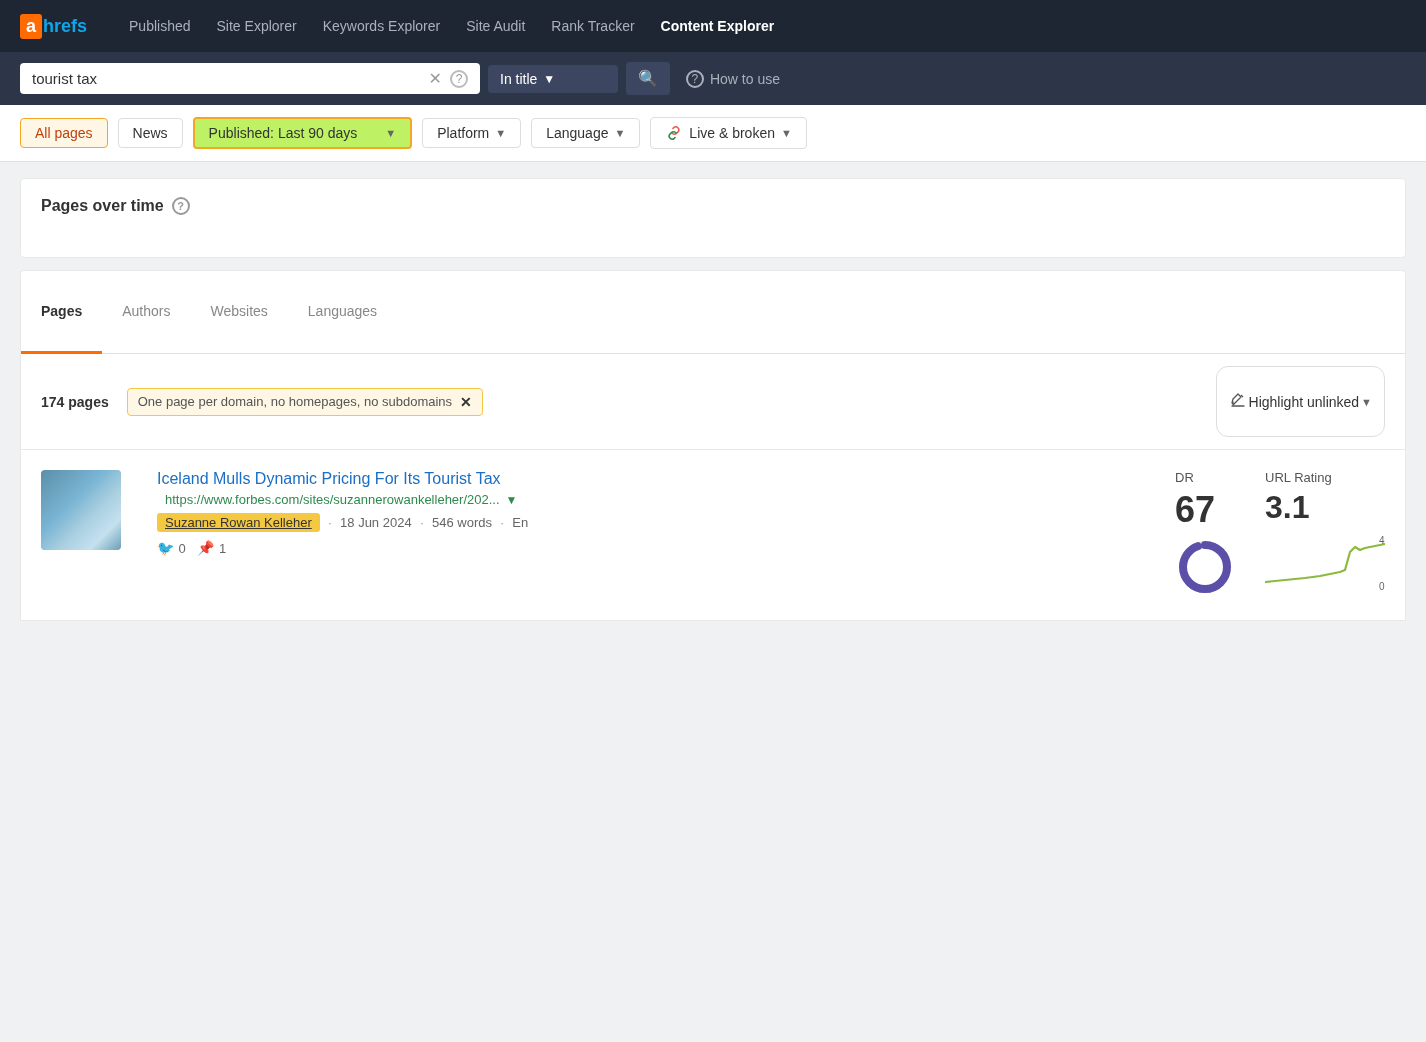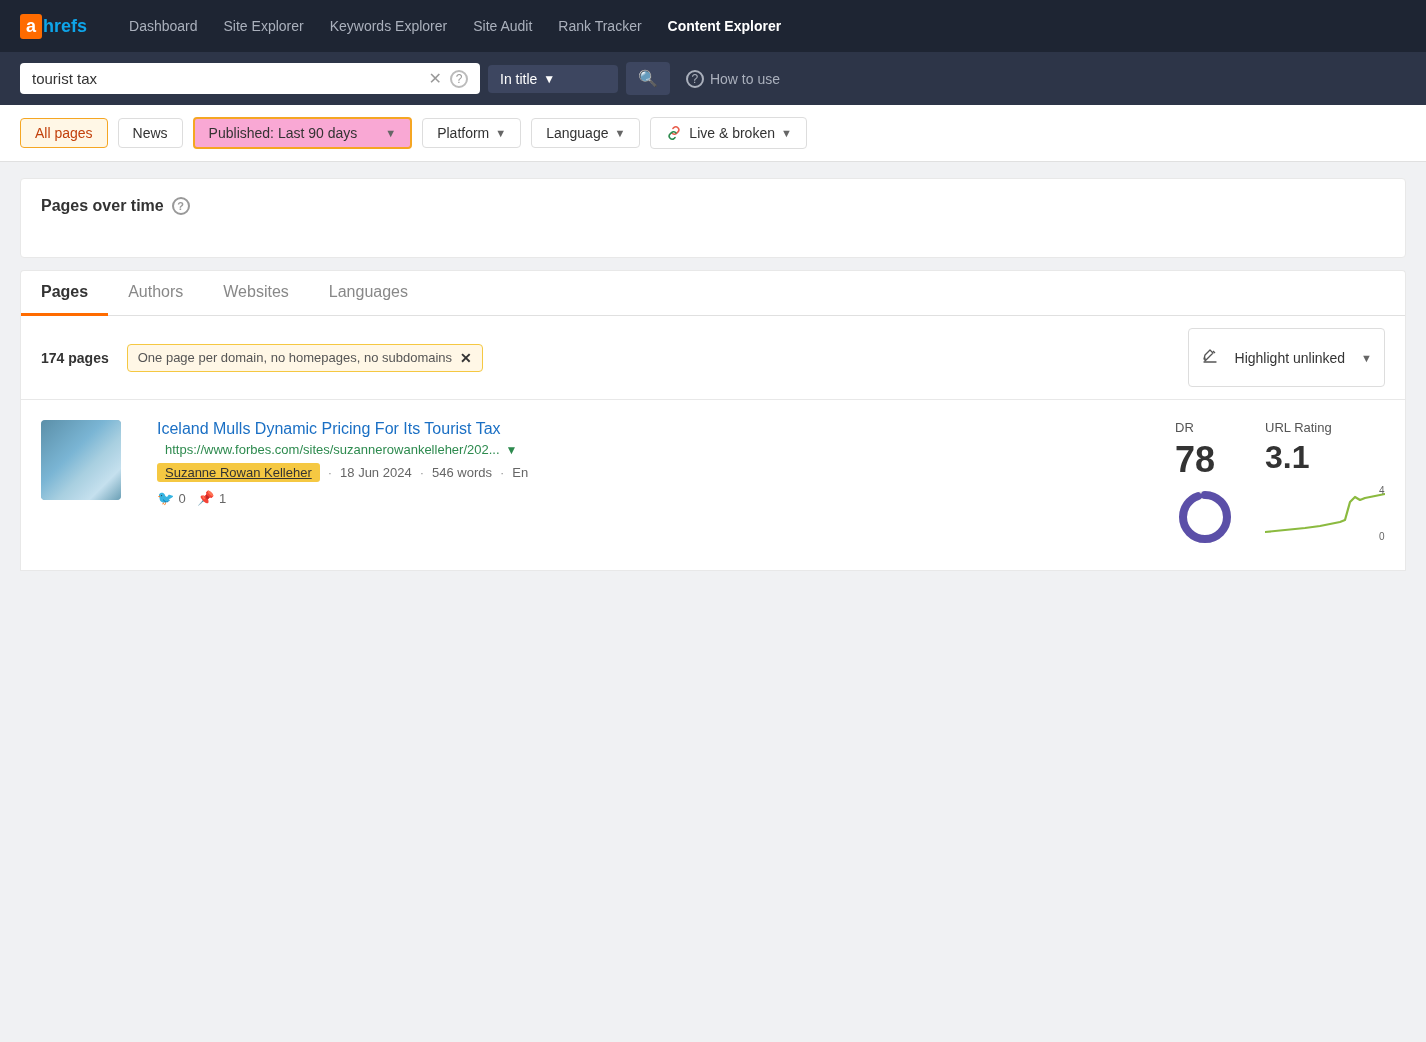--- a/index.html
+++ b/index.html
@@ -20,43 +20,43 @@
     .search-input { border: none; outline: none; font-size: 15px; flex: 1; color: #333; }
     .search-icon-btn { color: #999; cursor: pointer; font-size: 16px; }
     .search-mode-dropdown { display: flex; align-items: center; background: #3d4660; border-radius: 4px; padding: 6px 12px; color: white; gap: 6px; cursor: pointer; font-size: 14px; min-width: 130px; }
     .search-btn { background: #3d4660; border-radius: 4px; padding: 7px 12px; color: white; cursor: pointer; font-size: 16px; }
     .how-to-use { display: flex; align-items: center; gap: 6px; color: #aab0bc; cursor: pointer; font-size: 14px; margin-left: 8px; }
 
     
     .filter-bar { background: white; padding: 12px 20px; display: flex; align-items: center; gap: 10px; border-bottom: 1px solid #e0e0e0; }
     .filter-btn { border: 1px solid #ddd; border-radius: 4px; padding: 6px 14px; background: white; cursor: pointer; font-size: 14px; color: #333; display: flex; align-items: center; gap: 6px; }
     .filter-btn.active-tab { background: #fff7e6; border-color: #f5a623; color: #c2410c; font-weight: 500; }
-    .filter-btn.published { border: 2px solid #f5a623; color: #333; background: #f9a8d4; font-weight: 500; gap: 28px; }
+    .filter-btn.published { border: 2px solid #f5a623; color: #333; background: #bef264; font-weight: 500; gap: 28px; }
     .chevron { font-size: 11px; color: #666; }
 
     
     .main { padding: 0 20px; }
 
     
     .pages-over-time { background: white; margin: 16px 0 0 0; border-radius: 4px; padding: 18px 20px; min-height: 80px; border: 1px solid #e8e8e8; }
     .section-title { font-size: 16px; font-weight: 600; color: #333; display: flex; align-items: center; gap: 8px; }
     .help-icon { display: inline-flex; align-items: center; justify-content: center; width: 18px; height: 18px; border-radius: 50%; border: 2px solid #999; color: #999; font-size: 11px; font-weight: 700; cursor: pointer; }
 
     
     .tabs-container { background: white; margin-top: 12px; border-radius: 4px 4px 0 0; border: 1px solid #e8e8e8; border-bottom: none; }
     .tabs { display: flex; border-bottom: 1px solid #e0e0e0; }
-    .tab { padding: 12px 20px; font-size: 16px; cursor: pointer; color: #888; border-bottom: 3px solid transparent; margin-bottom: -1px; }
+    .tab { padding: 32px 20px; font-size: 14px; cursor: pointer; color: #888; border-bottom: 3px solid transparent; margin-bottom: -1px; }
     .tab.active { color: #333; font-weight: 700; border-bottom: 3px solid #ff6b00; }
 
     
     .results-bar { background: white; border: 1px solid #e8e8e8; border-top: none; padding: 12px 20px; display: flex; align-items: center; gap: 12px; }
     .results-count { font-weight: 700; font-size: 14px; color: #333; margin-right: 6px; }
     .filter-tag { background: #fff7e6; border: 1px solid #f5c842; border-radius: 4px; padding: 5px 10px; font-size: 13px; color: #555; display: flex; align-items: center; gap: 8px; }
     .filter-tag-x { color: #333; cursor: pointer; font-weight: 700; font-size: 14px; }
-    .highlight-btn { margin-left: auto; display: flex; align-items: center; gap: 16px; border: 1px solid #ddd; border-radius: 4px; padding: 18px 12px; background: white; cursor: pointer; font-size: 14px; color: #333; }
+    .highlight-btn { margin-left: auto; display: flex; align-items: center; gap: 2px; border: 1px solid #ddd; border-radius: 12px; padding: 24px 12px; background: white; cursor: pointer; font-size: 14px; color: #333; }
 
     
     .article-card { background: white; border: 1px solid #e8e8e8; border-top: none; padding: 20px; display: flex; gap: 36px; }
     .article-thumb { width: 80px; height: 80px; object-fit: cover; border-radius: 4px; background: #8ab4c8; flex-shrink: 0; overflow: hidden; }
     .thumb-img { width: 80px; height: 80px; background: linear-gradient(135deg, #5b8fa8 0%, #7ab5d4 40%, #a8cfe0 60%, #c5e0ee 80%, #6a9fb5 100%); border-radius: 4px; }
     .article-content { flex: 1; }
     .article-title { color: #1a6fc4; font-size: 16px; font-weight: 500; cursor: pointer; margin-bottom: 4px; }
     .article-url-row { display: flex; align-items: center; gap: 6px; margin-bottom: 6px; }
     .article-url { color: #2d8a4e; font-size: 13px; cursor: pointer; padding-left: 8px; }
     .url-dropdown { color: #2d8a4e; cursor: pointer; font-size: 12px; }
@@ -82,21 +82,21 @@
   </style>
 </head>
 <body>
 
 <nav class="nav">
   <div class="nav-logo">
     <span class="logo-a">a</span>
       <span class="logo-hrefs">hrefs</span>
   </div>
   <div class="nav-items">
-    <span class="nav-item">Dashboard</span>
+    <span class="nav-item">Published</span>
     <span class="nav-item">Site Explorer</span>
     <span class="nav-item">Keywords Explorer</span>
     <span class="nav-item">Site Audit</span>
     <span class="nav-item">Rank Tracker</span>
     <span class="nav-item active">Content Explorer</span>
   </div>
 </nav>
 
 <div class="search-bar">
   <div class="search-input-wrap">
@@ -212,21 +212,21 @@
         <div class="social-item">
           <span style="color:#e60023;font-size:14px;">📌</span>
           <span>1</span>
         </div>
       </div>
     </div>
 
     <div class="metrics-wrap">
       <div class="metric-block">
         <div class="metric-label">DR</div>
-        <div class="metric-value">78</div>
+        <div class="metric-value">67</div>
         <div class="donut-wrap">
           <svg class="donut-chart" viewBox="0 0 60 60">
             <circle cx="30" cy="30" r="22" fill="none" stroke="#e8e8e8" stroke-width="8"></circle>
             <circle cx="30" cy="30" r="22" fill="none" stroke="#5b4fa8" stroke-width="8" stroke-dasharray="130 8" stroke-linecap="round" transform="rotate(-90 30 30)"></circle>
             <circle cx="30" cy="30" r="14" fill="white"></circle>
           </svg>
         </div>
       </div>
       <div class="metric-block">
         <div class="metric-label">URL Rating</div>

